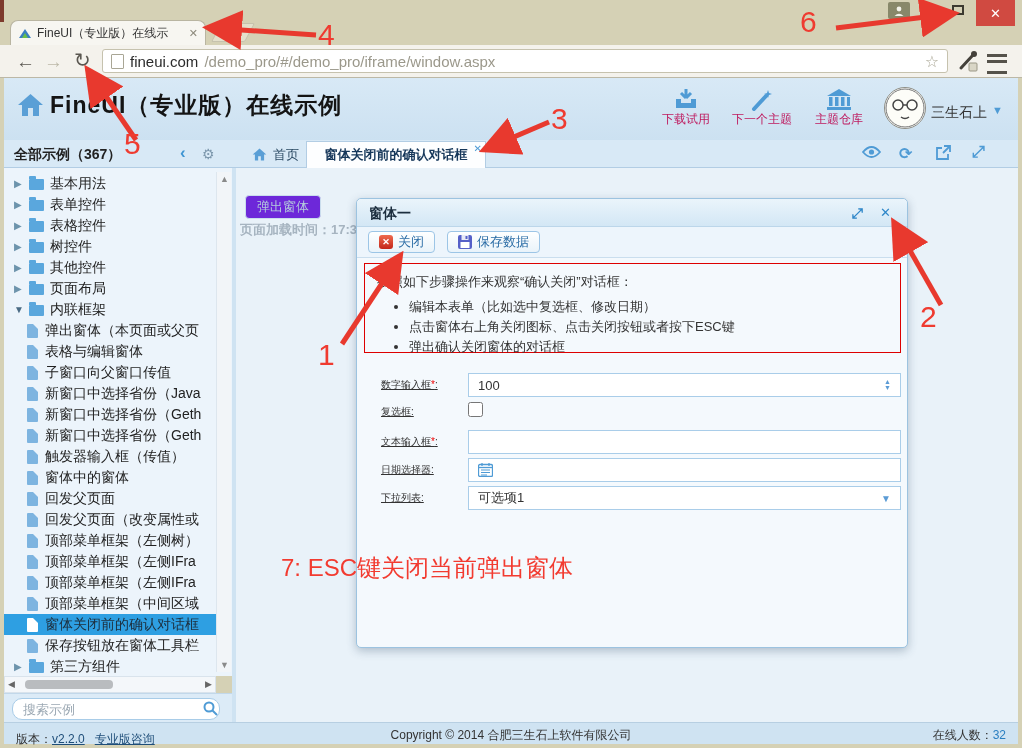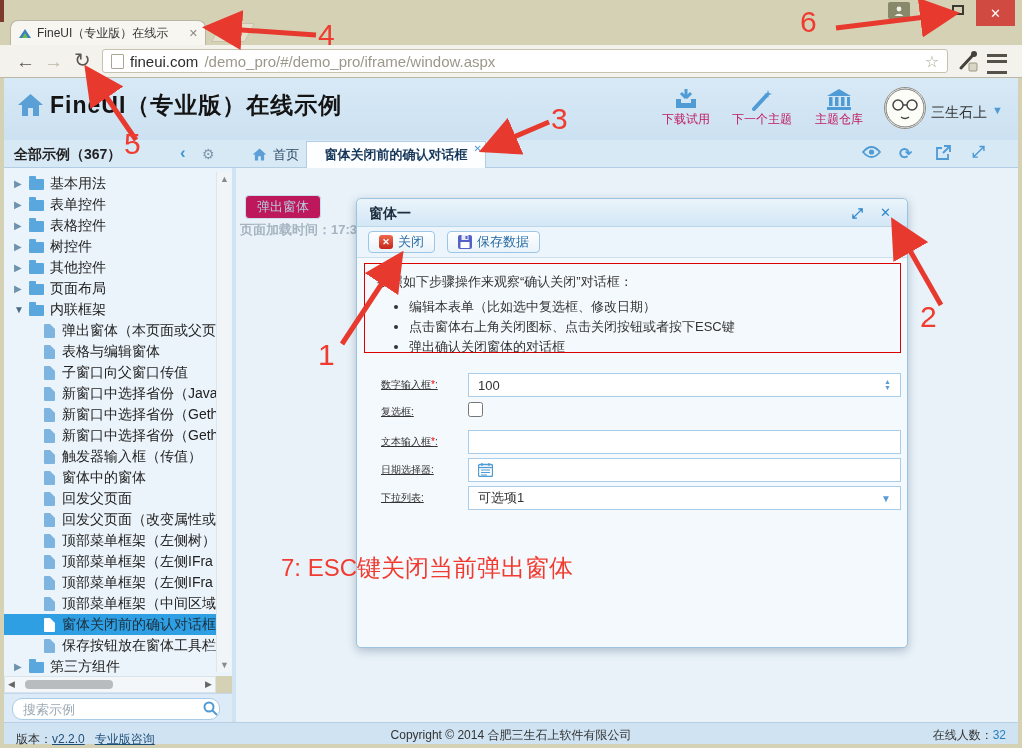--- a/index.html
+++ b/index.html
@@ -53,21 +53,21 @@
     font-size:13px;color:#2b4a63;padding:0 10px;}
   #active-tab{left:306px;top:141px;width:180px;height:27px;background:#fdfeff;
     border:1px solid #b2cde4;border-bottom:none;box-sizing:border-box;
     display:flex;align-items:center;justify-content:center;font-size:13px;font-weight:bold;color:#16375a;}
   #active-tab .x{position:absolute;right:3px;top:1px;font-size:10px;color:#4f9bd5;font-weight:bold;}
   .strip-ic{position:absolute;top:145px;color:#4f9bd5;font-size:16px;font-weight:bold;}
   
   #tree-panel{left:4px;top:168px;width:228px;height:508px;background:#ecf4fb;overflow:hidden;}
   #tree{position:absolute;left:0;top:5px;width:212px;}
   .row{height:21px;display:flex;align-items:center;white-space:nowrap;font-size:14px;color:#222;padding-left:10px;}
-  .row.child{padding-left:40px;}
+  .row.child{padding-left:23px;}
   .row .tw{width:15px;font-size:10px;color:#6d94ac;flex:none;}
   .row.open .tw{color:#4a6b84;}
   .fold{flex:none;width:15px;height:11px;background:#5aa7dd;border-radius:1px;position:relative;margin-right:6px;margin-top:2px;}
   .fold:before{content:"";position:absolute;left:0;top:-3px;width:7px;height:3px;background:#5aa7dd;border-radius:1px 1px 0 0;}
   .file{flex:none;width:11px;height:14px;background:#7db4e0;border-radius:1px;position:relative;margin-right:7px;}
   .file:before{content:"";position:absolute;right:0;top:0;border-left:5px solid transparent;border-top:5px solid #ecf4fb;}
   .row.sel{background:#2e9fe2;color:#1d2e3c;}
   .row.sel .file{background:#fff;}
   .row.sel .file:before{border-top-color:#2e9fe2;}
   #vscroll{left:216px;top:172px;width:15px;height:500px;background:#f2f5f8;border-left:1px solid #dde6ee;box-sizing:border-box;
@@ -79,21 +79,21 @@
   #hscroll .rt{position:absolute;right:3px;top:2px;font-size:9px;color:#666;}
   #search-bar{left:4px;top:693px;width:228px;height:29px;background:#dcebf7;border-top:1px solid #c2d8ea;box-sizing:border-box;}
   #search-input{position:absolute;left:8px;top:4px;width:170px;height:20px;border:1px solid #a8cce8;
     border-radius:10px;padding:0 26px 0 10px;font-size:13px;color:#333;background:#fff;outline:none;}
   #search-input::placeholder{color:#9aa7b2;}
   #search-ico{position:absolute;right:14px;top:7px;}
   #splitter{left:232px;top:168px;width:4px;height:554px;background:#cfe3f2;}
   
   #main-panel{left:236px;top:168px;width:782px;height:554px;background:#e9f2f9;}
   #popup-btn{left:245px;top:195px;height:22px;padding:0 11px;border:1px solid #cadded;border-radius:4px;
-    background:#be185d;color:#b4cbdc;font-size:13px;display:flex;align-items:center;}
+    background:#6d28d9;color:#b4cbdc;font-size:13px;display:flex;align-items:center;}
   #load-time{left:240px;top:221px;width:116px;font-size:13px;font-weight:bold;color:#a6b4c0;
     white-space:nowrap;overflow:hidden;}
   
   #dialog{left:356px;top:198px;width:552px;height:450px;background:#f4f9fd;border:1px solid #9cc3e0;
     border-radius:5px;box-shadow:0 3px 10px rgba(40,70,100,.3);box-sizing:border-box;}
   #dlg-title{position:absolute;left:0;top:0;width:100%;height:28px;border-radius:5px 5px 0 0;
     background:linear-gradient(#eaf4fb,#d3e7f5);border-bottom:1px solid #bcd6ea;box-sizing:border-box;}
   #dlg-title .txt{position:absolute;left:12px;top:6px;font-size:14px;font-weight:bold;color:#1c2e3e;}
   #dlg-max{position:absolute;right:44px;top:6px;color:#2e86c8;font-size:14px;font-weight:bold;}
   #dlg-x{position:absolute;right:16px;top:6px;color:#2e86c8;font-size:13px;font-weight:bold;}

